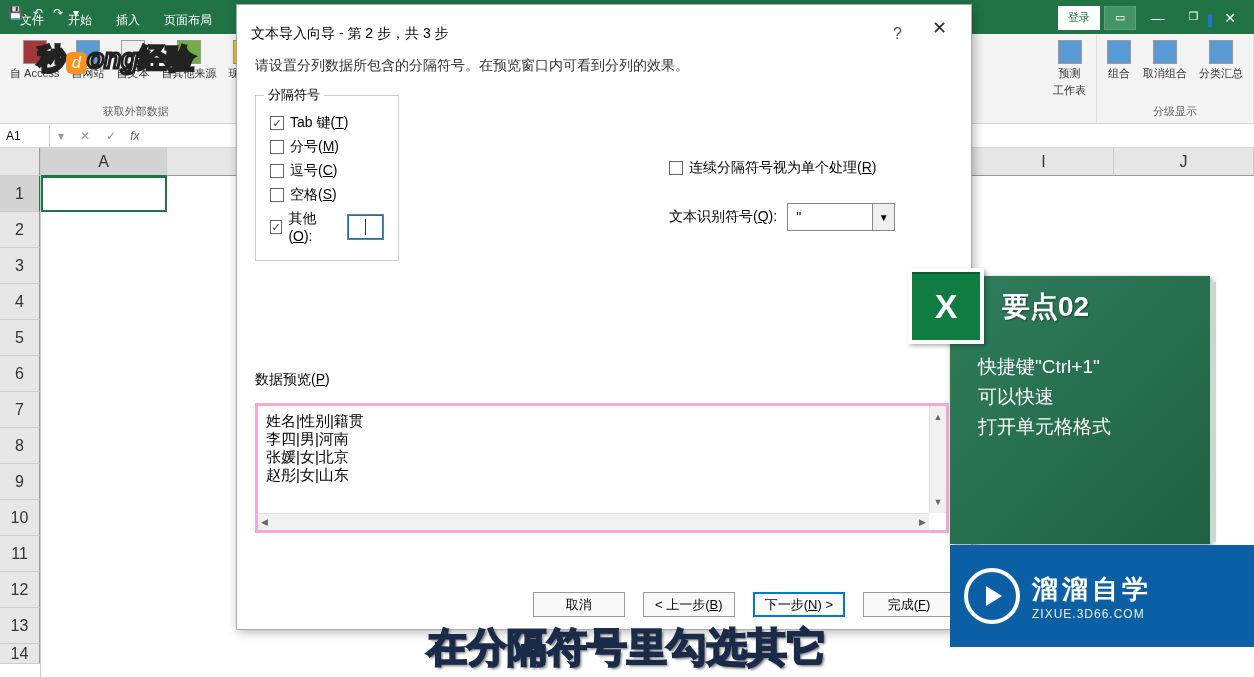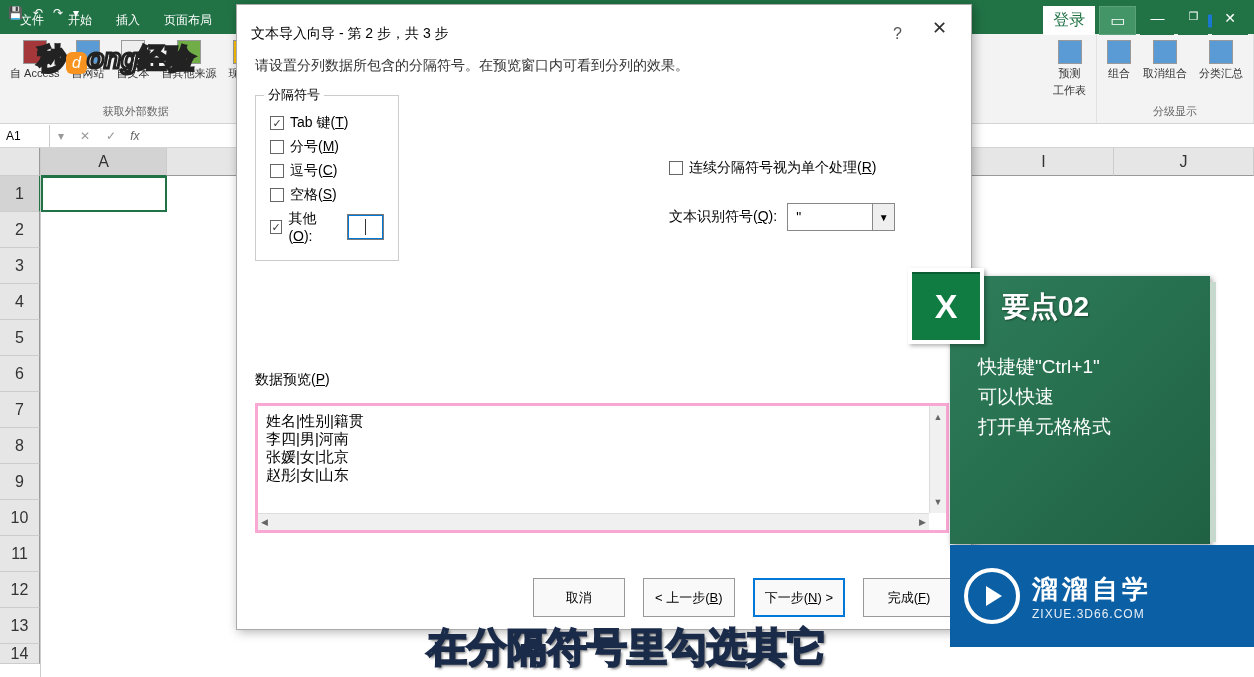--- a/index.html
+++ b/index.html
@@ -3,21 +3,21 @@
 <meta charset="utf-8">
 <style>
 * { margin: 0; padding: 0; box-sizing: border-box; font-family: "Microsoft YaHei", SimSun, Arial, sans-serif; }
 body { width: 1254px; height: 677px; overflow: hidden; background: #fff; position: relative; }
 
 
 .titlebar { height: 8px; background: #217346; display: flex; justify-content: flex-end; padding: 0 8px; }
 .quick-access { position: absolute; top: 4px; left: 6px; display: flex; gap: 6px; align-items: center; z-index: 1; }
 .qa-btn { color: #fff; font-size: 12px; padding: 2px; }
 .top-right-btns { position: absolute; top: 6px; right: 6px; display: flex; gap: 4px; z-index: 2; }
-.tr-btn { background: #439467; color: #fff; font-size: 16px; padding: 4px 10px; border: 1px solid #5aa378; }
+.tr-btn { background: #439467; color: #fff; font-size: 11px; padding: 4px 10px; border: 1px solid #5aa378; }
 .login-btn { background: #fff; color: #217346; border: none; }
 .tr-minus { background: #217346; padding: 4px 10px; color:#fff; font-size:14px; }
 .tr-sq { background: #217346; padding: 4px 10px; color:#fff; font-size:11px; }
 .tr-x { background: #217346; padding: 4px 12px; color:#fff; font-size:14px; }
 
 .ribbon-tabs { height: 26px; background: #217346; display: flex; align-items: flex-end; padding-left: 8px; }
 .rtab { color: #fff; font-size: 12px; padding: 5px 12px; }
 .ribbon-tabs .share { margin-left: auto; color: #fff; font-size: 12px; padding: 5px 8px; display:flex; align-items:center; gap:4px;}
 
 .ribbon { height: 90px; background: #f3f3f3; border-bottom: 1px solid #d4d4d4; display: flex; position: relative; }
@@ -69,21 +69,21 @@
 .right-opts { position: absolute; left: 432px; top: 145px; }
 .qualifier-row { display: flex; align-items: center; gap: 10px; font-size: 14px; }
 .combo { width: 108px; height: 28px; border: 1px solid #888; display: flex; align-items: center; position: relative; }
 .combo .cval { flex: 1; padding: 0 8px; font-size: 14px; }
 .combo .cbtn { width: 22px; height: 26px; border-left: 1px solid #888; background: #efefef; display: flex; align-items: center; justify-content: center; font-size: 10px; }
 .preview-label { font-size: 14px; margin-top: 60px; margin-bottom: 14px; }
 .preview-box { border: 3px solid #f9a8d4; height: 130px; position: relative; padding: 6px 8px; font-family: SimSun, serif; font-size: 15px; line-height: 18px; overflow: hidden; margin-right:4px;}
 .preview-scroll-v { position: absolute; right: 0; top: 0; bottom: 17px; width: 17px; background: #f0f0f0; border-left: 1px solid #ddd; display:flex; flex-direction:column; justify-content:space-between; align-items:center; font-size:9px; color:#666; padding:2px 0;}
 .preview-scroll-h { position: absolute; left: 0; right: 17px; bottom: 0; height: 17px; background: #f0f0f0; border-top: 1px solid #ddd; display:flex; justify-content:space-between; align-items:center; font-size:9px; color:#666; padding:0 3px;}
 .dlg-buttons { position: absolute; bottom: 12px; right: 16px; display: flex; gap: 18px; }
-.dlg-btn { min-width: 92px; height: 39px; border: 1px solid #999; background: #f9f9f9; font-size: 13px; display: flex; align-items: center; justify-content: center; padding: 0 10px; }
+.dlg-btn { min-width: 92px; height: 25px; border: 1px solid #999; background: #f9f9f9; font-size: 13px; display: flex; align-items: center; justify-content: center; padding: 0 10px; }
 .dlg-btn.primary { border: 2px solid #0078d7; }
 
 
 .tip-card { position: absolute; right: 44px; top: 276px; width: 260px; height: 268px; background: linear-gradient(135deg,#2e7d5a,#1f6142); z-index: 20; color: #fff; box-shadow: 2px 2px 6px rgba(0,0,0,.4); }
 .tip-card::after { content:""; position:absolute; right:-6px; top:6px; width:6px; height:97%; background:#c7d8cc;} 
 .tip-badge { position: absolute; left: -42px; top: -8px; width: 76px; height: 76px; background: #107c41; display: flex; align-items: center; justify-content: center; color: #fff; font-size: 34px; font-weight: bold; box-shadow: 0 2px 0 #0b5c30 inset, 2px 2px 4px rgba(0,0,0,.3); border: 4px solid #fff; }
 .tip-title { font-size: 28px; font-weight: bold; padding: 12px 0 0 52px; text-shadow: 1px 1px 2px rgba(0,0,0,.4); }
 .tip-body { padding: 26px 20px 0 28px; font-size: 19px; line-height: 30px; }
 
 

